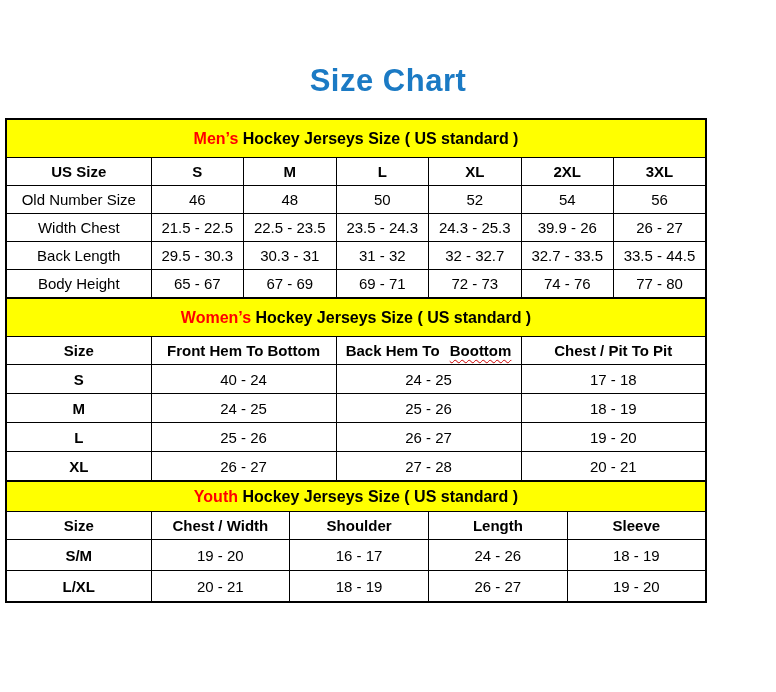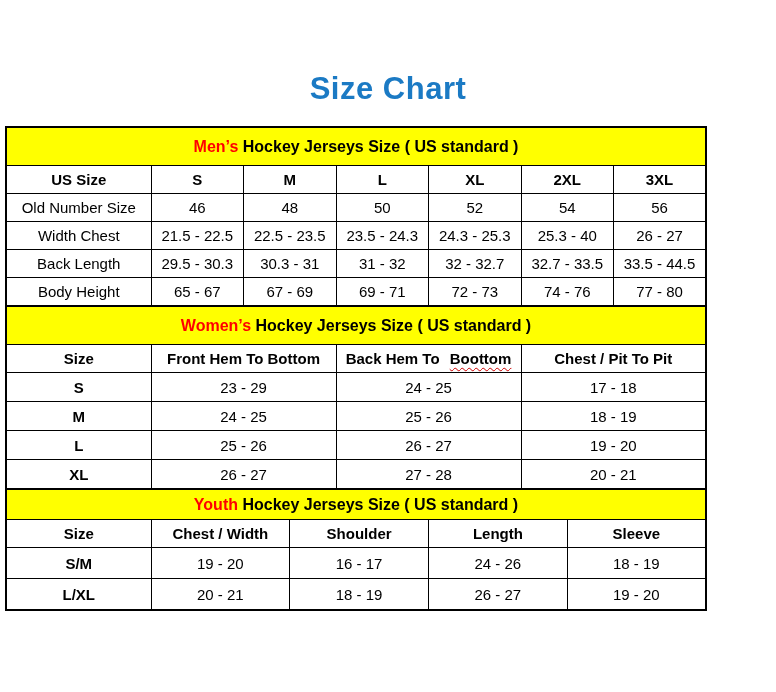--- a/index.html
+++ b/index.html
@@ -5,21 +5,21 @@
   html, body { margin: 0; padding: 0; }
   body {
     width: 776px; height: 692px;
     background: #ffffff;
     font-family: "Liberation Sans", sans-serif;
     color: #000;
     overflow: hidden;
   }
   .page { position: relative; width: 776px; height: 692px; }
   .title {
-    margin: 12px;
+    margin: 4px;
     padding-top: 60px;
     text-align: center;
     font-size: 31px;
     line-height: 1.1;
     font-weight: 700;
     color: var(--title-blue, #1B7AC4);
     letter-spacing: 0.5px;
   }
   .tables { width: 766px; margin: 20px auto 0 auto; }
   table.size-table {
@@ -101,21 +101,21 @@
           <td>52</td>
           <td>54</td>
           <td>56</td>
         </tr>
         <tr class="data-row">
           <td>Width Chest</td>
           <td>21.5 - 22.5</td>
           <td>22.5 - 23.5</td>
           <td>23.5 - 24.3</td>
           <td>24.3 - 25.3</td>
-          <td>25.3 - 40</td>
+          <td>39.9 - 26</td>
           <td>26 - 27</td>
         </tr>
         <tr class="data-row">
           <td>Back Length</td>
           <td>29.5 - 30.3</td>
           <td>30.3 - 31</td>
           <td>31 - 32</td>
           <td>32 - 32.7</td>
           <td>32.7 - 33.5</td>
           <td>33.5 - 44.5</td>
@@ -145,21 +145,21 @@
           </td>
         </tr>
         <tr class="head-row">
           <th>Size</th>
           <th>Front Hem To Bottom</th>
           <th><span>Back Hem To </span><span class="wavy">Boottom</span></th>
           <th>Chest / Pit To Pit</th>
         </tr>
         <tr class="data-row">
           <td class="sizecell">S</td>
-          <td>23 - 29</td>
+          <td>40 - 24</td>
           <td>24 - 25</td>
           <td>17 - 18</td>
         </tr>
         <tr class="data-row">
           <td class="sizecell">M</td>
           <td>24 - 25</td>
           <td>25 - 26</td>
           <td>18 - 19</td>
         </tr>
         <tr class="data-row">

